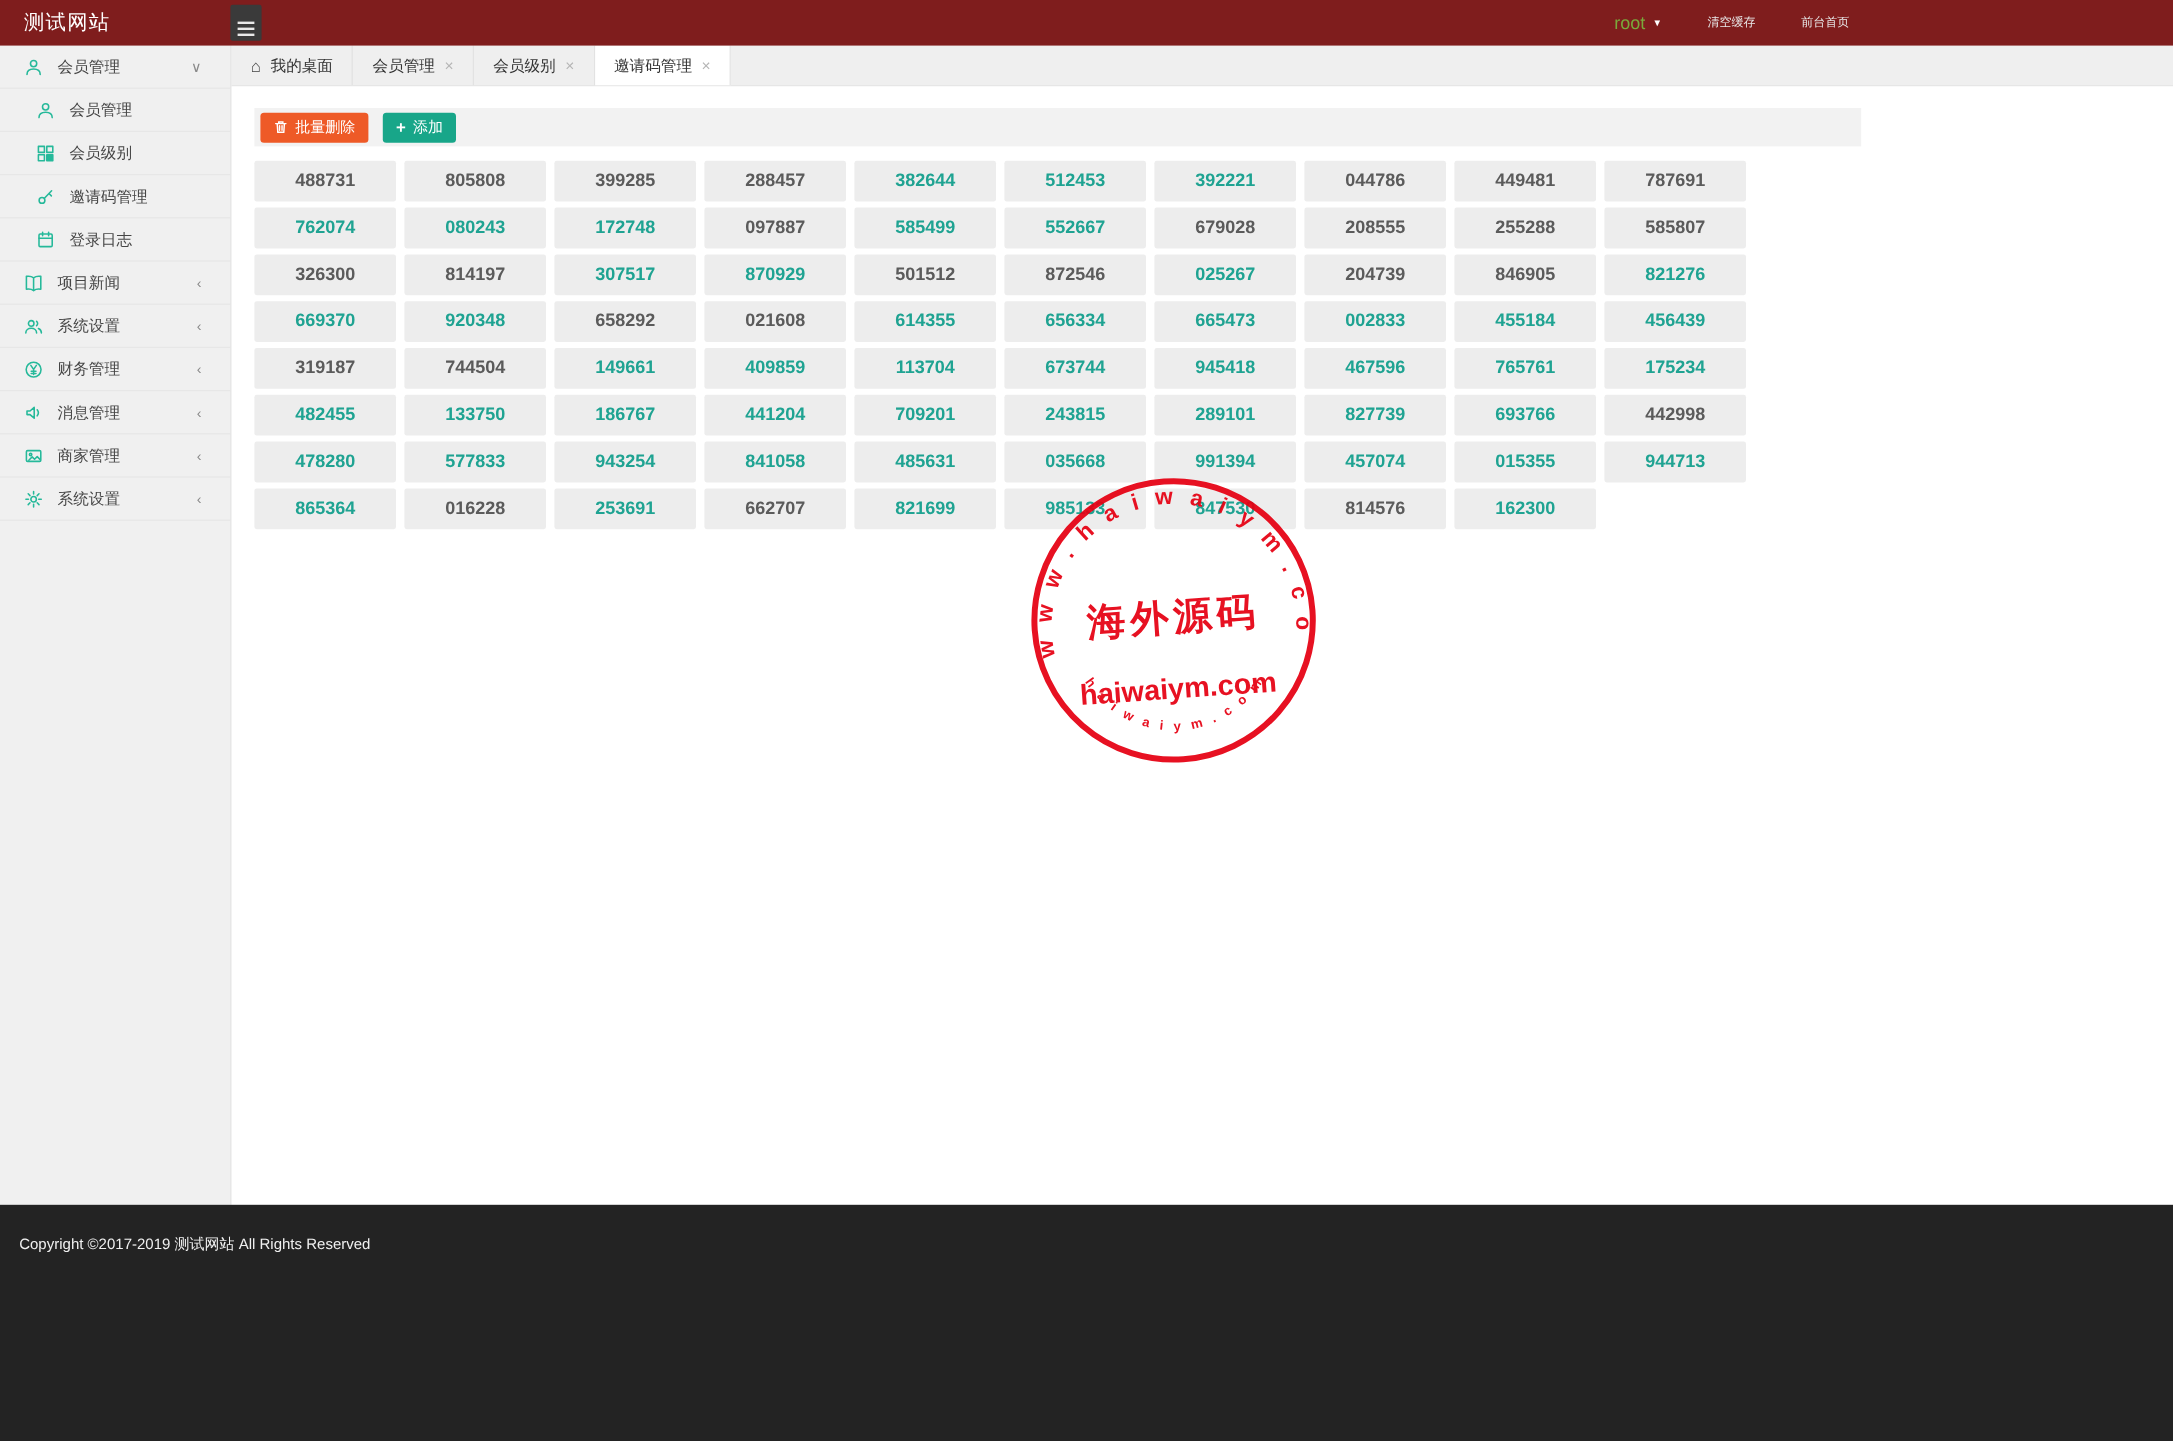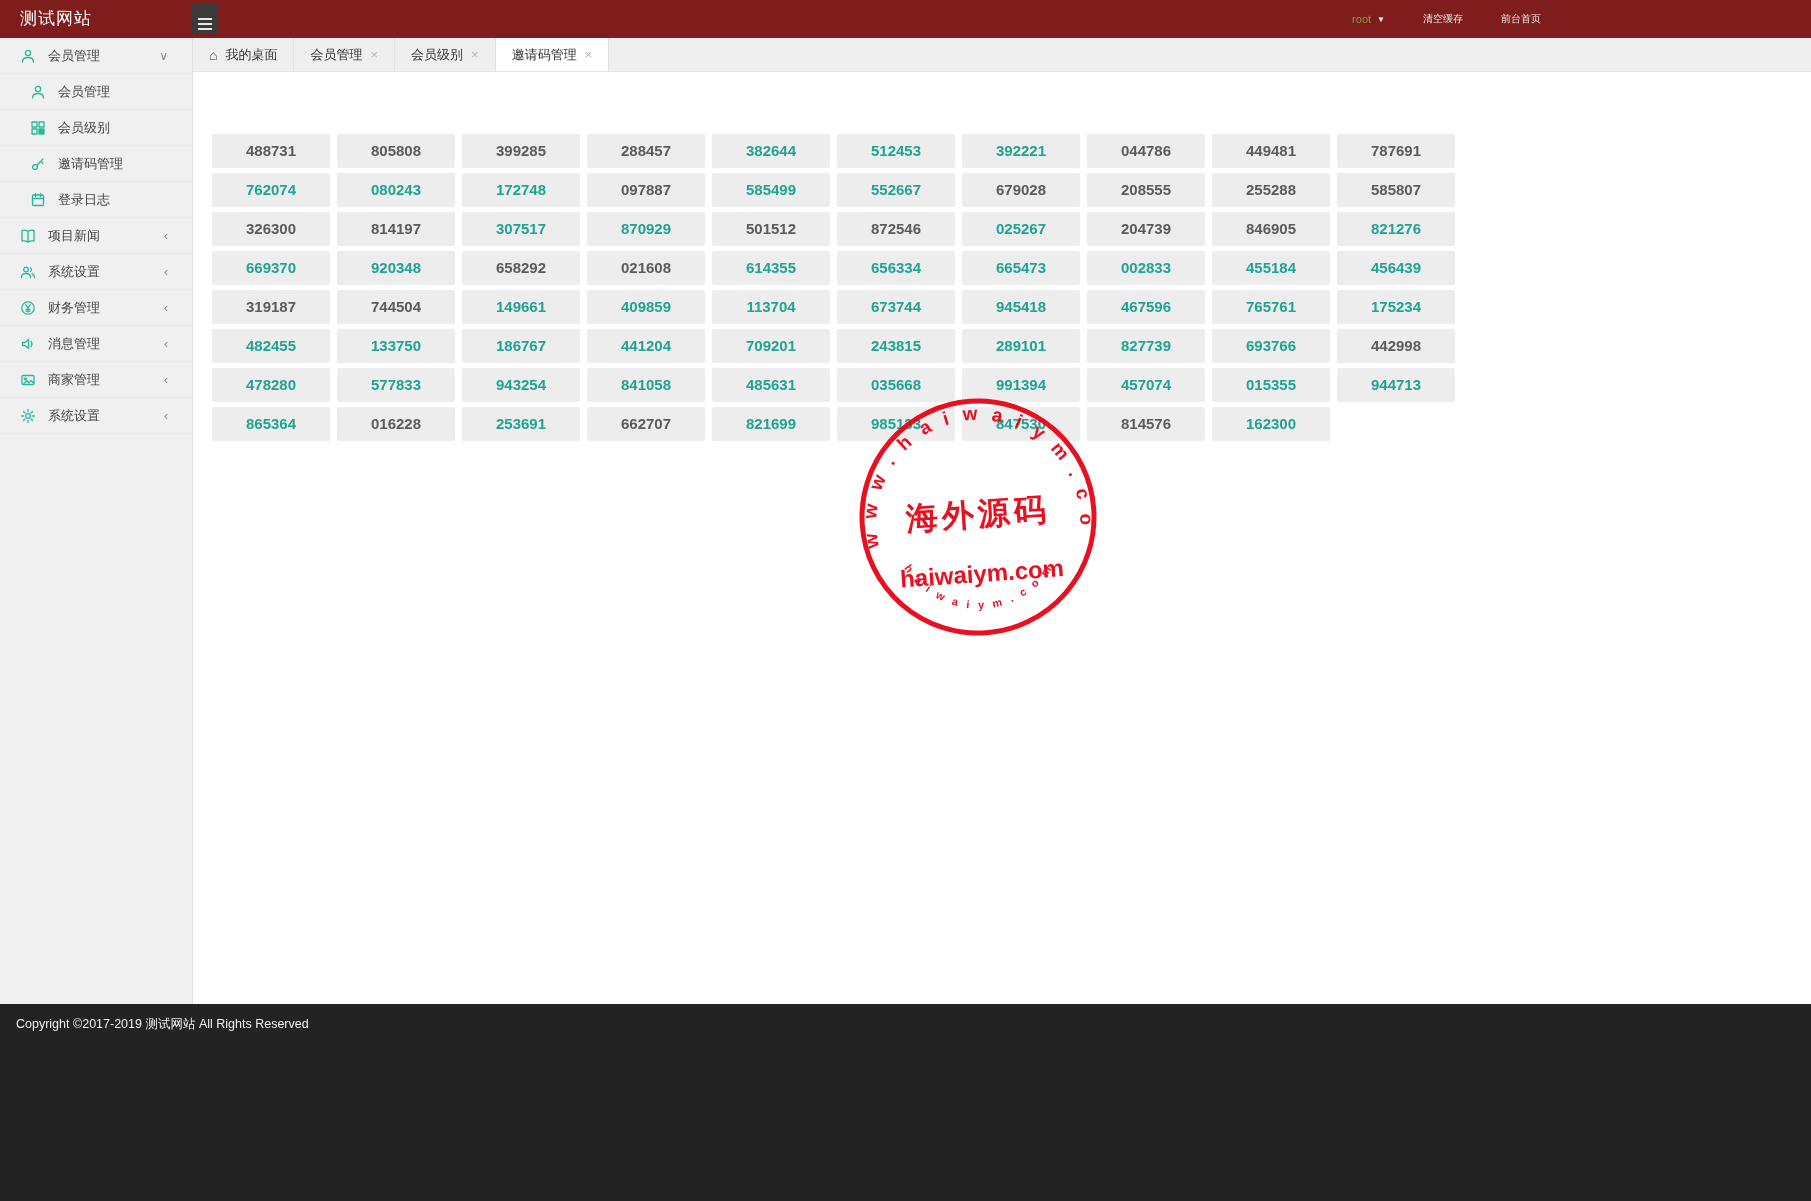--- a/index.html
+++ b/index.html
@@ -8,21 +8,21 @@
 
   
   .header { position:absolute; left:0; top:0; width:1811px; height:38px; background:#7f1d1d; z-index:20; }
   .brand { position:absolute; left:20px; top:0; line-height:38px; color:#ffffff; font-size:17px; letter-spacing:1px; }
   .hamburger { position:absolute; left:192px; top:4px; width:26px; height:30px; background:#3a3a3a; border:none; border-radius:2px; cursor:pointer; }
   .hamburger span { display:block; width:14px; height:2px; background:#e8e8e8; margin:3px auto 0; }
   .hamburger span:first-child { margin-top:9px; }
   .header-right { position:absolute; right:270px; top:0; height:38px; display:flex; align-items:center; gap:38px; }
   .hdr-link { color:#e8e8e8; font-size:10px; cursor:pointer; text-decoration:none; }
   .user-drop { display:flex; align-items:center; gap:6px; cursor:pointer; }
-  .user-name { color:#7aa93c; font-size:11px; }
+  .user-name { color:#7aa93c; font-size:15px; }
   .caret { color:#ffffff; font-size:8px; }
 
   
   .sidebar { position:absolute; left:0; top:38px; width:193px; bottom:197px; background:#f0f0f0; border-right:1px solid #e2e2e2; }
   .side-item { position:relative; height:36px; display:flex; align-items:center; border-bottom:1px solid #e7e7e7; cursor:pointer; }
   .side-item .si { color:#26b99a; display:inline-flex; width:16px; height:16px; margin-left:20px; }
   .side-item.sub .si { margin-left:30px; }
   .side-label { font-size:13px; color:#454545; margin-left:12px; }
   .side-chev { position:absolute; right:24px; color:#8a8a8a; font-size:12px; }
   svg.icon { width:16px; height:16px; stroke:currentColor; fill:none; stroke-width:1.3; stroke-linecap:round; stroke-linejoin:round; }
@@ -45,21 +45,21 @@
 
   .code-grid { position:absolute; left:19px; top:62px; display:grid; grid-template-columns:repeat(10,118px); gap:5px 7px; }
   .code-cell { width:118px; height:34px; background:#ededed; border-radius:2px; text-align:center; line-height:34px; font-size:15px; font-weight:bold; color:#5b5b5b; cursor:pointer; }
   .code-cell.teal { color:#1fa392; }
 
   
   .stamp { position:absolute; left:853px; top:392px; width:250px; height:250px; z-index:10; opacity:0.93; pointer-events:none; transform:rotate(-4deg); }
 
   
   .footer { position:absolute; left:0; bottom:0; width:1811px; height:197px; background:#232323; z-index:15; }
-  .copyright { padding:12px 0 0 16px; color:#f0f0f0; font-size:12.5px; }
+  .copyright { padding:25px 0 0 16px; color:#f0f0f0; font-size:12.5px; }
 </style>
 </head>
 <body>
 
 <div class="header">
   <div class="brand">测试网站</div>
   <button class="hamburger">
     <span></span>
       <span></span>
       <span></span>
@@ -211,20 +211,32 @@
     <span>会员级别</span>
     <span class="close">×</span>
   </div>
   <div class="tab active">
     <span>邀请码管理</span>
     <span class="close">×</span>
   </div>
 </div>
 
 <div class="content">
+  <div class="toolbar-strip">
+    <button class="btn btn-del">
+      <svg viewBox="0 0 14 14">
+          <path d="M2 3.5h10 M5 3.5V2h4v1.5 M3.5 3.5l.6 8.5h5.8l.6-8.5 M5.8 5.5v4.5 M8.2 5.5v4.5"></path>
+        </svg>
+      <span>批量删除</span>
+    </button>
+    <button class="btn btn-add">
+      <span class="plus-g">+</span>
+      <span>添加</span>
+    </button>
+  </div>
 
   <div class="code-grid">
       <div class="code-cell">488731</div>
       <div class="code-cell">805808</div>
       <div class="code-cell">399285</div>
       <div class="code-cell">288457</div>
       <div class="code-cell teal">382644</div>
       <div class="code-cell teal">512453</div>
       <div class="code-cell teal">392221</div>
       <div class="code-cell">044786</div>

